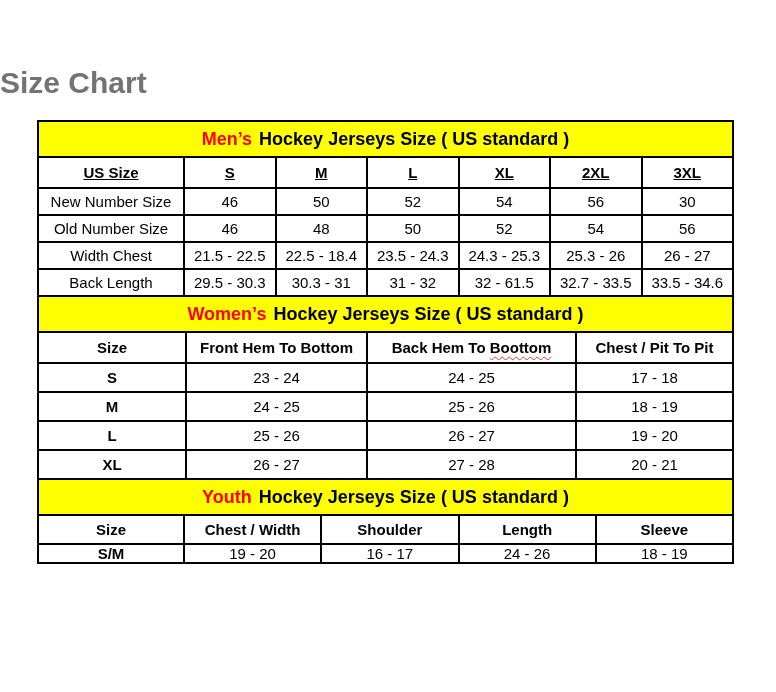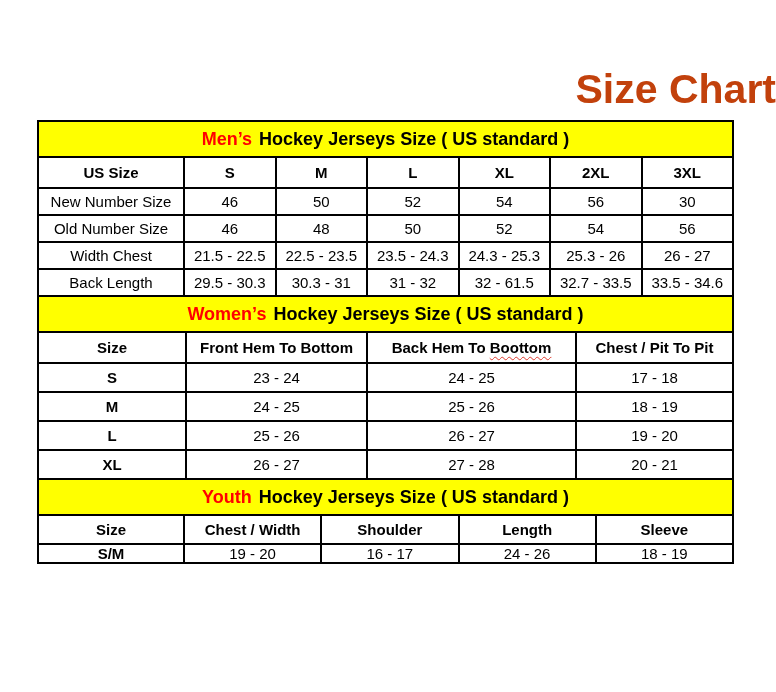--- a/index.html
+++ b/index.html
@@ -14,24 +14,24 @@
     height: 692px;
     background: #ffffff;
     overflow: hidden;
   }
   .title {
     position: absolute;
     top: 66px;
     left: 0;
     width: 100%;
     margin: 0;
-    text-align: right;
-    font-size: 41px;
+    text-align: left;
+    font-size: 30px;
     font-weight: bold;
-    color: #c2410c;
+    color: #737373;
   }
   .chart-stack {
     position: absolute;
     left: 37px;
     top: 120px;
     width: 697px;
   }
   .banner {
     box-sizing: border-box;
     height: 38px;
@@ -64,21 +64,21 @@
     padding: 0 2px;
     font-size: 15px;
     color: #000000;
     overflow: hidden;
     white-space: nowrap;
   }
   table.grid th { font-weight: bold; }
   table.grid td { font-weight: normal; }
   
   table.womens td:first-child, table.youth td:first-child { font-weight: bold; }
-  table.mens thead tr  { height: 31px; }
+  table.mens thead tr  { height: 31px; text-decoration: underline; }
   table.mens tbody tr  { height: 27px; margin-top: 10px; }
   table.womens thead tr{ height: 31px; }
   table.womens tbody tr{ height: 29px; }
   table.youth thead tr { height: 29px; }
   table.youth tbody tr { height: 16px; }
   .squiggle {
     text-decoration: underline;
     text-decoration-style: wavy;
     text-decoration-color: #E03B2F;
     text-decoration-thickness: 1px;
@@ -135,21 +135,21 @@
               <td>46</td>
               <td>48</td>
               <td>50</td>
               <td>52</td>
               <td>54</td>
               <td>56</td>
             </tr>
             <tr>
               <td>Width Chest</td>
               <td>21.5 - 22.5</td>
-              <td>22.5 - 23.5</td>
+              <td>22.5 - 18.4</td>
               <td>23.5 - 24.3</td>
               <td>24.3 - 25.3</td>
               <td>25.3 - 26</td>
               <td>26 - 27</td>
             </tr>
             <tr>
               <td>Back Length</td>
               <td>29.5 - 30.3</td>
               <td>30.3 - 31</td>
               <td>31 - 32</td>

